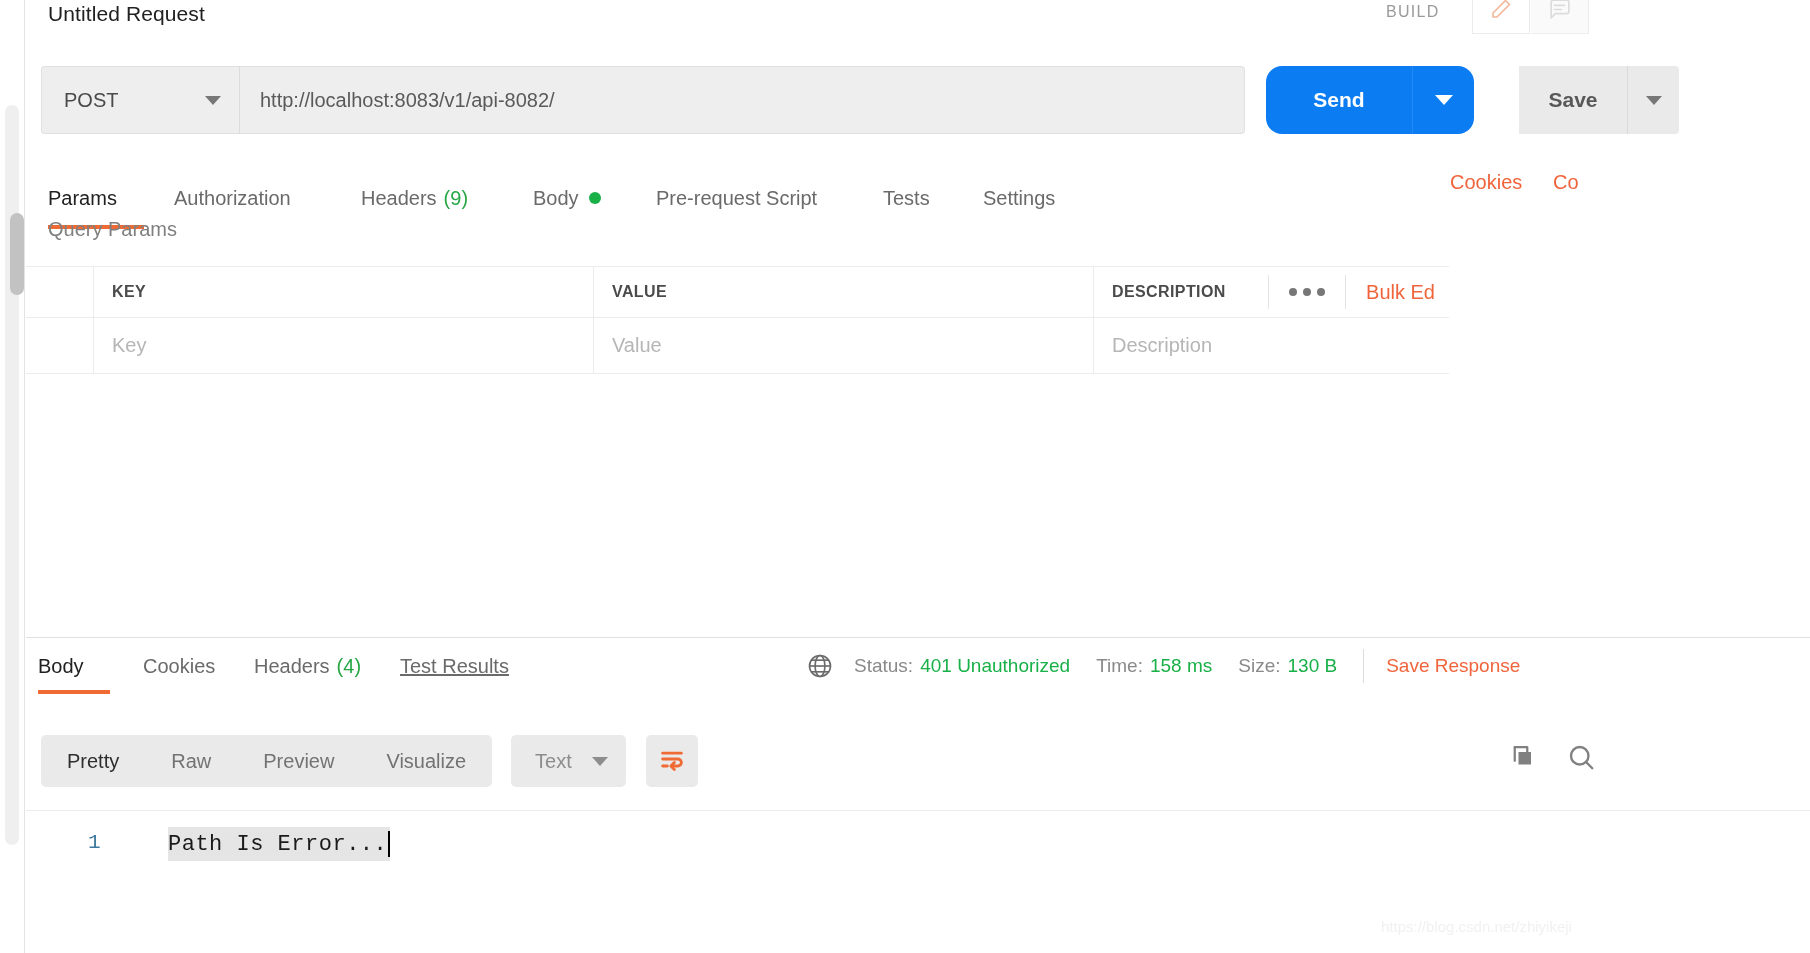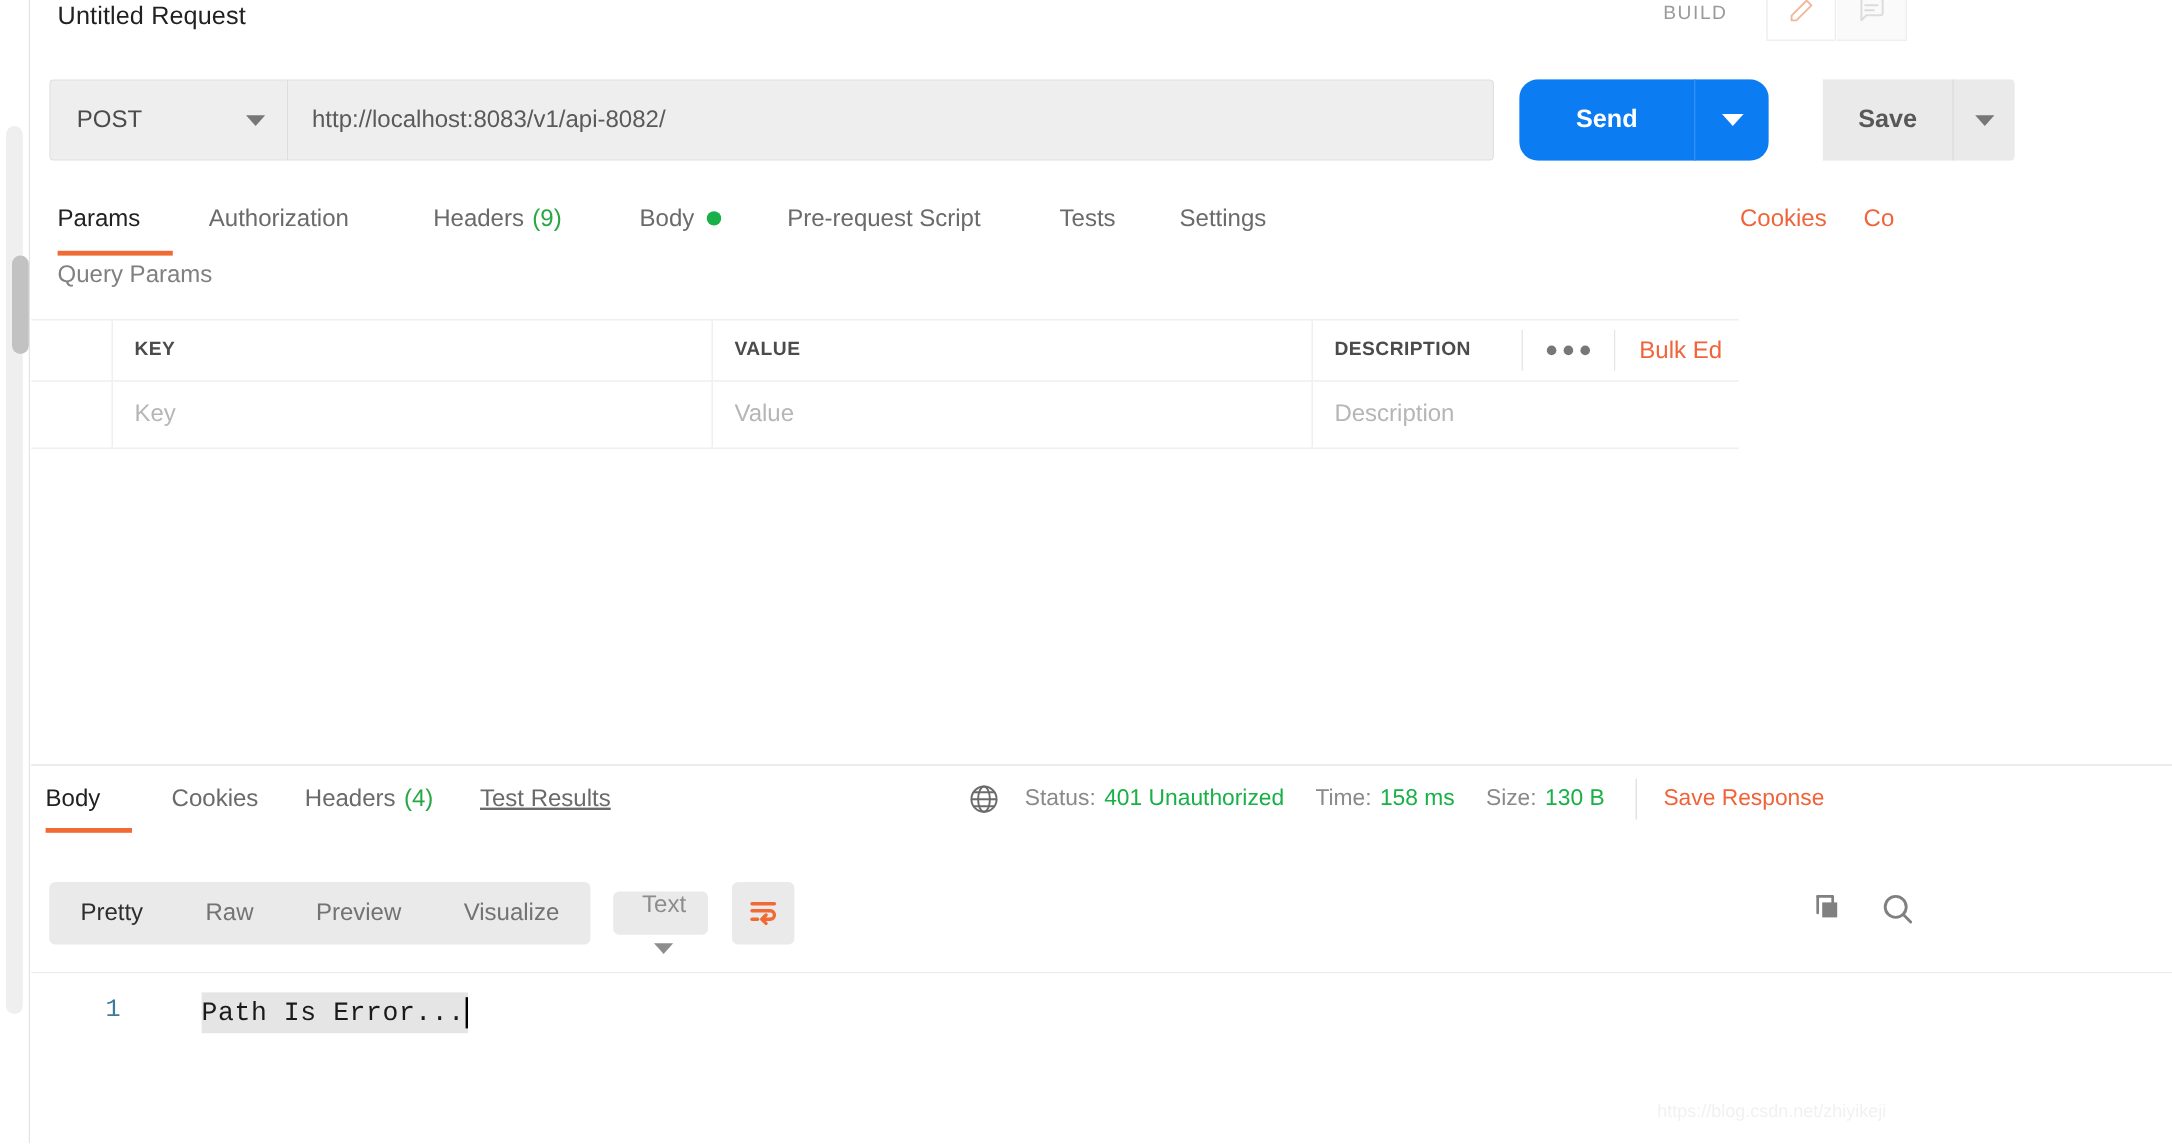--- a/index.html
+++ b/index.html
@@ -106,21 +106,21 @@
   #save-caret-btn {
     width: 52px; background: #eaeaea; border-left: 1px solid #dadada;
     display: flex; align-items: center; justify-content: center;
   }
 
   
   #req-tabs {
     position: absolute; left: 0; top: 155px; width: 1784px; height: 54px;
   }
   .req-tab {
-    position: absolute; top: 0; height: 54px;
+    position: absolute; top: 16px; height: 54px;
     font-size: 20px; color: #6a6a6a;
     display: flex; align-items: center; white-space: nowrap;
   }
   .req-tab.active { color: #212121; }
   .req-tab .tab-count { color: #28a745; margin-left: 7px; }
   .tab-underline {
     position: absolute; bottom: -4px; left: 0; height: 4px;
     background: #ef6b33;
   }
   .green-dot {
@@ -212,22 +212,22 @@
   #format-seg {
     display: flex; height: 52px; background: #eaeaea; border-radius: 5px;
     align-items: center;
   }
   .seg-btn {
     padding: 0 26px; height: 52px; font-size: 20px; color: #737373;
     display: flex; align-items: center;
   }
   .seg-btn.active { color: #2e2e2e; }
   #lang-select {
-    margin-left: 19px; height: 36px; background: #eaeaea; border-radius: 5px;
-    display: flex; align-items: center; padding: 0 18px 0 24px; gap: 20px; flex-direction: column;
+    margin-left: 19px; height: 52px; background: #eaeaea; border-radius: 5px;
+    display: flex; align-items: center; padding: 0 18px 0 24px; gap: 20px;
   }
   #lang-label { font-size: 20px; color: #8d8d8d; }
   .caret-down-gray {
     width: 0; height: 0; border-left: 8px solid transparent;
     border-right: 8px solid transparent; border-top: 9px solid #8d8d8d;
   }
   #wrap-btn {
     margin-left: 20px; width: 52px; height: 52px;
     background: #eaeaea; border-radius: 5px;
     display: flex; align-items: center; justify-content: center;

